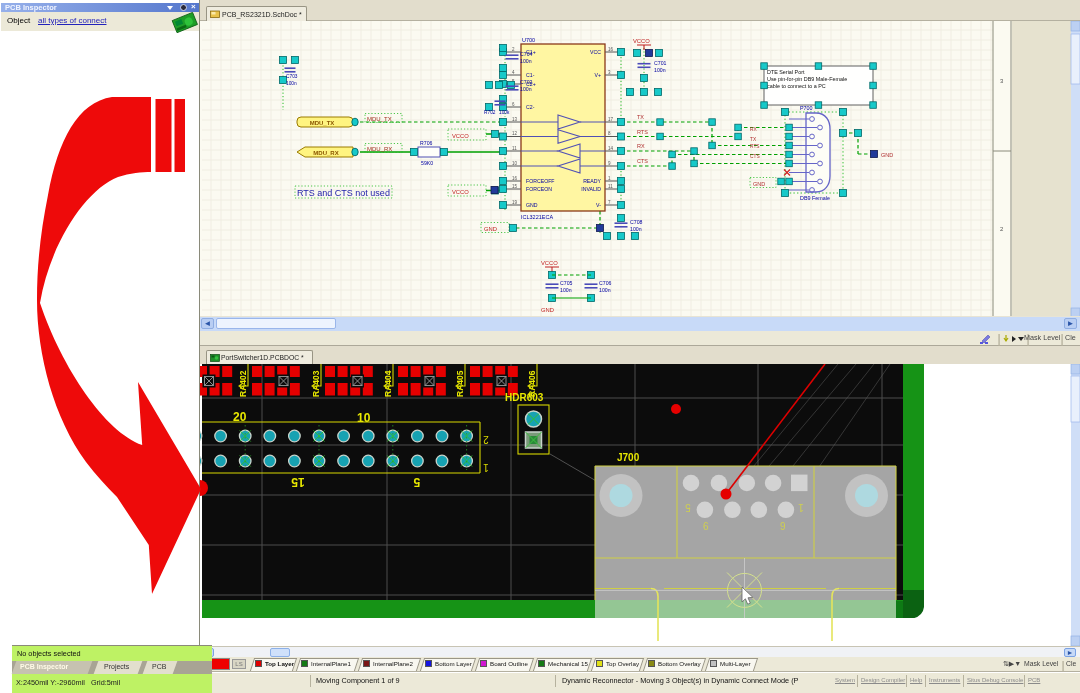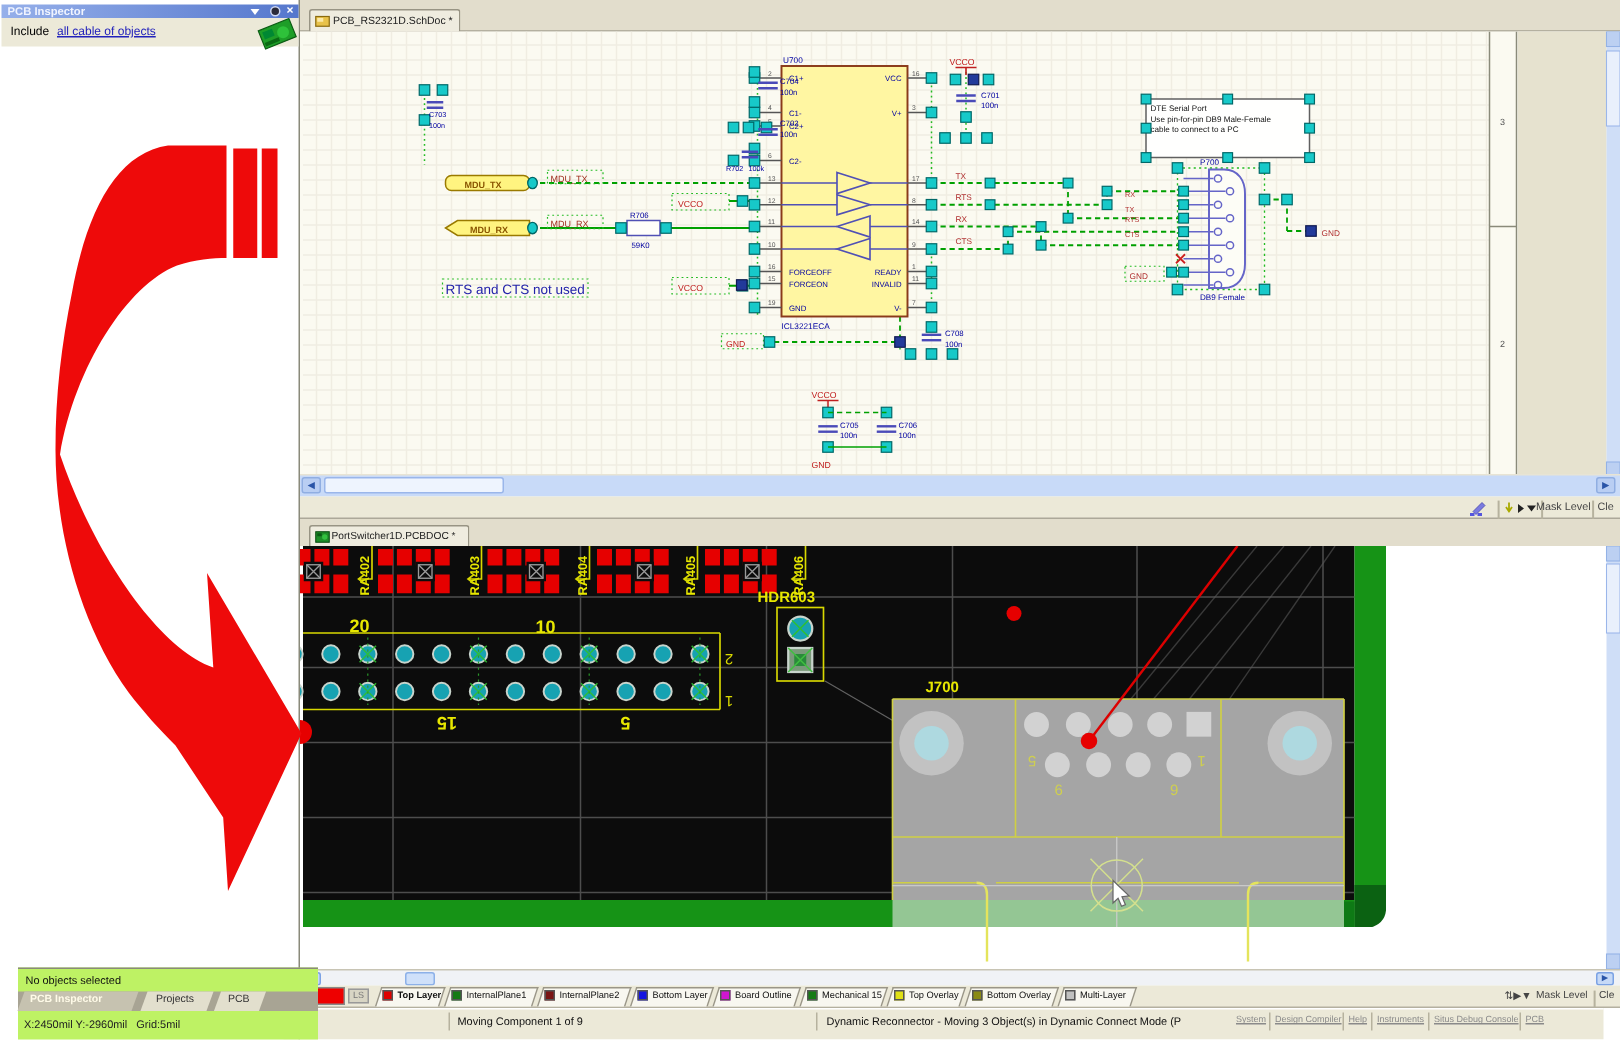--- a/index.html
+++ b/index.html
@@ -8,22 +8,22 @@
 <div class="abs" style="left:0;top:0;width:200px;height:693px;background:#fff;border-right:1px solid #8a8a7a"></div>
 
 <div class="abs" style="left:1px;top:3px;width:198px;height:9px;background:linear-gradient(90deg,#96b0ea,#5577cd);">
  <span class="abs" style="left:4px;top:0px;font-size:7.5px;font-weight:bold;color:#f0f4ff;line-height:9px">PCB Inspector</span>
  <span class="abs" style="left:166px;top:3px;width:0;height:0;border-left:3.5px solid transparent;border-right:3.5px solid transparent;border-top:4px solid #fff"></span>
  <span class="abs" style="left:179px;top:1px;width:7px;height:7px;border-radius:50%;background:#2a2a3a;border:1px solid #cfd8f2"></span>
  <span class="abs" style="left:190px;top:-1px;font-size:8px;color:#fff;font-weight:bold">×</span>
 </div>
 
 <div class="abs" style="left:1px;top:12px;width:198px;height:19px;background:#ece9d8">
- <span class="abs" style="left:6px;top:4px;font-size:8px;color:#000">Include</span>
- <span class="abs" style="left:37px;top:4px;font-size:8px;color:#2222bb;text-decoration:underline">all cable of objects</span>
+ <span class="abs" style="left:6px;top:4px;font-size:8px;color:#000">Object</span>
+ <span class="abs" style="left:37px;top:4px;font-size:8px;color:#2222bb;text-decoration:underline">all types of connect</span>
 </div>
 
 <svg class="abs" style="left:170px;top:12px" width="30" height="22" viewBox="0 0 30 22">
  <g transform="rotate(-22 15 11)">
   <rect x="4" y="4" width="22" height="13" fill="#1e9e28" stroke="#0c5c14" stroke-width="0.8"></rect>
   <rect x="6" y="6" width="7" height="5" fill="#083"></rect>
   <circle cx="19" cy="11" r="4" fill="#2ec23a"></circle>
   <rect x="5" y="13" width="10" height="2.5" fill="#0a6a14"></rect>
  </g>
 </svg>
@@ -509,21 +509,21 @@
     <div class="abs" style="left:448px;top:3px;width:7px;height:7px;background:#8a8a15;border:1px solid #555"></div>
     <span class="abs" style="left:458px;top:3px;font-size:6.2px;color:#111;font-weight:normal;white-space:nowrap">Bottom Overlay</span>
     <div class="abs" style="left:507px;top:1px;width:49px;height:13px;background:#f8f7f0;border:1px solid #9a9687;border-bottom:none;transform:skewX(-18deg)"></div>
     <div class="abs" style="left:510px;top:3px;width:7px;height:7px;background:#c0c0c0;border:1px solid #555"></div>
     <span class="abs" style="left:520px;top:3px;font-size:6.2px;color:#111;font-weight:normal;white-space:nowrap">Multi-Layer</span>
     <span class="abs" style="left:803px;top:3px;font-size:7px;color:#444">⇅▶▼</span>
     <span class="abs" style="left:824px;top:3px;font-size:6.8px;color:#444">Mask Level</span>
     <span class="abs" style="left:861px;top:2px;color:#b6b29e">|</span>
     <span class="abs" style="left:866px;top:3px;font-size:6.8px;color:#444">Cle</span>
   </div>
-<div class="abs" style="left:189px;top:672px;width:880px;height:21px;background:#ece9d8;border-top:1px solid #fff">
+<div class="abs" style="left:200px;top:672px;width:880px;height:21px;background:#ece9d8;border-top:1px solid #fff">
  <span class="abs" style="left:116px;top:3px;font-size:7.3px;color:#111">Moving Component 1 of 9</span>
  <span class="abs" style="left:110px;top:2px;width:1px;height:12px;background:#b6b29e"></span>
  <span class="abs" style="left:355px;top:2px;width:1px;height:12px;background:#b6b29e"></span>
  <span class="abs" style="left:362px;top:3px;font-size:7.3px;color:#111">Dynamic Reconnector - Moving 3 Object(s) in Dynamic Connect Mode (P</span>
  <span class="abs" style="left:635px;top:4px;font-size:6px;color:#8a8a8a;text-decoration:underline">System</span>
  <span class="abs" style="left:657px;top:2px;width:1px;height:12px;background:#b6b29e"></span>
  <span class="abs" style="left:661px;top:4px;font-size:6px;color:#8a8a8a;text-decoration:underline">Design Compiler</span>
  <span class="abs" style="left:706px;top:2px;width:1px;height:12px;background:#b6b29e"></span>
  <span class="abs" style="left:710px;top:4px;font-size:6px;color:#8a8a8a;text-decoration:underline">Help</span>
  <span class="abs" style="left:725px;top:2px;width:1px;height:12px;background:#b6b29e"></span>

